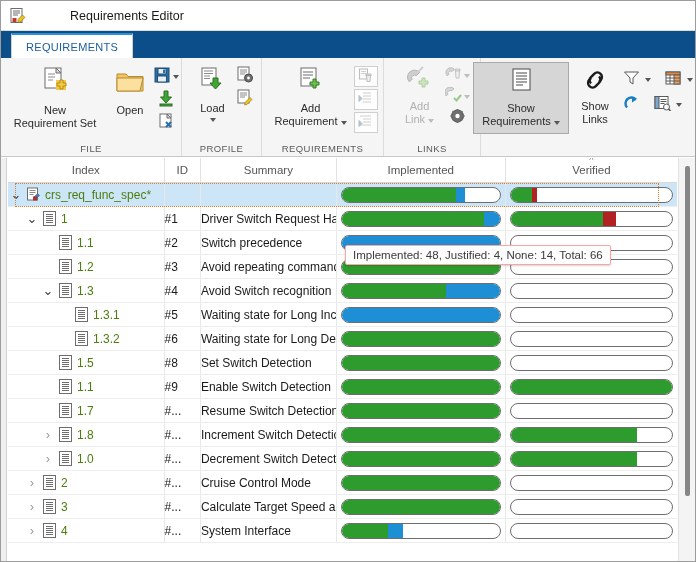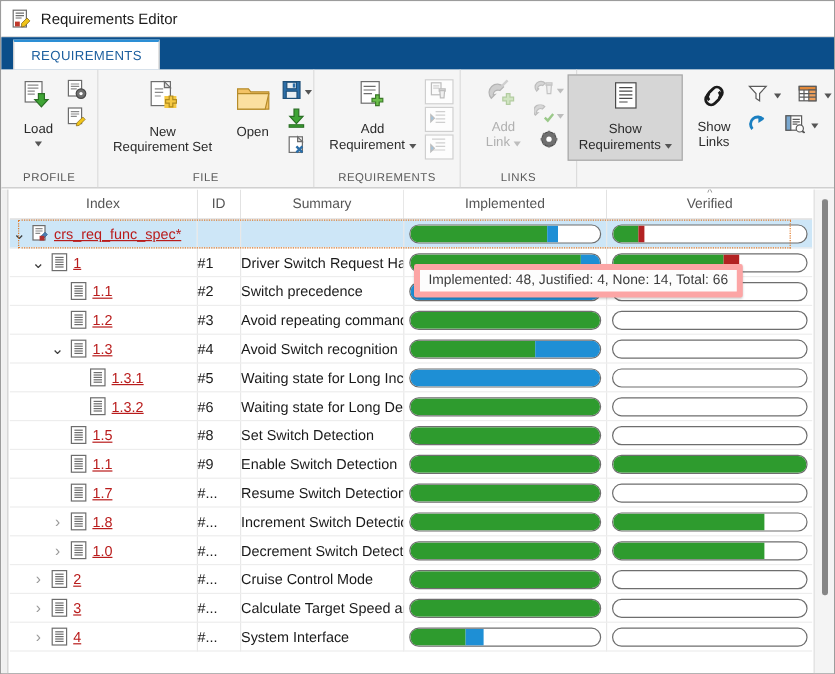--- a/index.html
+++ b/index.html
@@ -9,21 +9,21 @@
     font-size:12px;color:#1a1a1a;background:#ffffff;
     -webkit-font-smoothing:antialiased;
   }
   .app{position:relative;width:696px;height:562px;box-sizing:border-box;
        border:1px solid #9c9c9c;background:#ffffff;overflow:hidden;}
 
   
   .titlebar{height:30px;background:#ffffff;border-bottom:1px solid #dcdcdc;
             display:flex;align-items:center;padding:0 8px;box-sizing:border-box;}
   .title-icon{width:18px;height:18px;margin-right:7px;position:relative;flex:none;}
-  .title-text{font-size:12.5px;color:#1a1a1a;}
+  .title-text{font-size:12.5px;color:#1a1a1a;margin-left:36px;}
 
   
   .tabstrip{height:27px;background:#0b4e8a;display:flex;align-items:flex-end;
             padding-left:10px;box-sizing:border-box;}
   .tab{height:25px;line-height:25px;padding:0 14px;background:#ffffff;color:#1b5e9e;
        font-size:11px;letter-spacing:.3px;border-top:2px solid #2d8fd5;
        border-left:1px solid #cfcfcf;border-right:1px solid #cfcfcf;box-sizing:border-box;}
 
   
   .ribbon{height:99px;background:#f5f5f5;border-bottom:1px solid #c8c8c8;
@@ -71,36 +71,36 @@
   .c-idx{width:150px;}
   .c-id{width:34px;}
   .c-sum{width:130px;}
   .c-imp{width:162px;}
   .c-ver{width:165px;}
 
   .idxcell{display:flex;align-items:center;height:23px;}
   .twisty{width:16px;height:23px;display:flex;align-items:center;justify-content:center;
           font-size:10px;color:#4a4a4a;flex:none;}
   .rowicon{width:18px;height:23px;display:flex;align-items:center;justify-content:center;flex:none;}
-  .idxlabel{font-size:12px;color:#b91c1c;padding-left:3px;text-decoration:underline;}
+  .idxlabel{font-size:12px;color:#4d7c0f;padding-left:3px;}
   .idcell{padding-left:5px;font-size:12px;color:#1a1a1a;}
   .sumcell{padding-left:5px;font-size:12px;color:#1a1a1a;white-space:nowrap;overflow:hidden;}
 
   .bar{height:16px;margin:0 4px;border:1px solid #6e6e6e;border-radius:8px;background:#ffffff;
        display:flex;overflow:hidden;box-sizing:border-box;}
   .seg{height:100%;}
 
   tr.rootrow td{background:#cde6f7;}
   tr.rootrow{outline:none;}
   .rootsel{position:absolute;left:7px;right:18px;height:22px;border:1px dotted #e07b2a;
            box-sizing:border-box;pointer-events:none;}
 
-  .tooltip{position:absolute;background:#fdfdfd;border:5px solid #fca5a5;
+  .tooltip{position:absolute;background:#fdfdfd;border:1px solid #fca5a5;
            font-size:11.5px;color:#3b3b3b;padding:3px 7px;box-shadow:0 1px 2px rgba(0,0,0,.18);
-           white-space:nowrap;border-radius:2px;}
+           white-space:nowrap;border-radius:2px;margin-top:25px;}
 
   
   .doc-lines{width:11px;height:13px;background:#ffffff;border:1px solid #6d6d6d;position:relative;}
   .doc-lines:before{content:"";position:absolute;left:2px;top:2px;width:7px;height:1px;
      background:#6d6d6d;box-shadow:0 2px 0 #6d6d6d,0 4px 0 #6d6d6d,0 6px 0 #6d6d6d,0 8px 0 #6d6d6d;}
 </style>
 </head>
 <body>
 
 <div class="app">
@@ -116,58 +116,20 @@
     </span>
     <span class="title-text">Requirements Editor</span>
   </div>
 
   <div class="tabstrip">
     <div class="tab">REQUIREMENTS</div>
   </div>
 
   <div class="ribbon">
 
-    <div class="rgroup" style="width:80px">
-      <div class="rgroup-body">
-        <div class="btn" style="width:46px">
-          <span class="ico">
-            <svg width="30" height="30" viewBox="0 0 30 30">
-              <rect x="4" y="2" width="14" height="17" fill="#fff" stroke="#6d6d6d"></rect>
-              <path d="M6 5h9M6 7.5h9M6 10h6M6 12.5h6" stroke="#8a8a8a"></path>
-              <path d="M15 12h5v5h3l-5.5 6L12 17h3z" fill="#3fa535" stroke="#2a6f24"></path>
-            </svg>
-          </span>
-          <span class="lbl">Load</span>
-          <span class="caret" style="margin-top:3px"></span>
-        </div>
-        <div class="mini-col">
-          <div class="mini-row">
-            <span class="ico">
-              <svg width="18" height="18" viewBox="0 0 18 18">
-                <rect x="2" y="1" width="11" height="13" fill="#fff" stroke="#6d6d6d"></rect>
-                <path d="M4 4h7M4 6h7M4 8h5" stroke="#8a8a8a"></path>
-                <circle cx="12.5" cy="12" r="4" fill="#707070" stroke="#4a4a4a"></circle>
-                <circle cx="12.5" cy="12" r="1.4" fill="#fff"></circle>
-              </svg>
-            </span>
-          </div>
-          <div class="mini-row">
-            <span class="ico">
-              <svg width="18" height="18" viewBox="0 0 18 18">
-                <rect x="2" y="1" width="11" height="13" fill="#fff" stroke="#6d6d6d"></rect>
-                <path d="M4 4h7M4 6h7M4 8h5" stroke="#8a8a8a"></path>
-                <path d="M9 13.5l5-5 2 2-5 5-2.4.4z" fill="#f0c419" stroke="#8a6d1a" stroke-width=".6"></path>
-              </svg>
-            </span>
-          </div>
-        </div>
-      </div>
-      <div class="rgroup-title">PROFILE</div>
-    </div>
-
     <div class="rgroup" style="width:180px">
       <div class="rgroup-body">
         <div class="btn" style="width:104px">
           <span class="ico">
             <svg width="34" height="32" viewBox="0 0 34 32">
               <rect x="7" y="2" width="16" height="20" fill="#fff" stroke="#6d6d6d"></rect>
               <path d="M18 2l5 5h-5z" fill="#d8d8d8" stroke="#6d6d6d"></path>
               <path d="M10 8h7M10 11h7M10 14h5" stroke="#8a8a8a" stroke-width="1"></path>
               <path d="M18 14h10v10H18z" fill="#f5c842" stroke="#b08b1e" stroke-width="0"></path>
               <path d="M22 14h3v3h3v3h-3v3h-3v-3h-3v-3h3z" fill="#f5c842" stroke="#b08b1e"></path>
@@ -212,20 +174,58 @@
               <svg width="18" height="18" viewBox="0 0 18 18">
                 <rect x="3" y="2" width="11" height="13" fill="#fff" stroke="#6d6d6d"></rect>
                 <path d="M10 2l4 4h-4z" fill="#d8d8d8" stroke="#6d6d6d"></path>
                 <path d="M9 10l5 5M14 10l-5 5" stroke="#2b6ea8" stroke-width="2"></path>
               </svg>
             </span>
           </div>
         </div>
       </div>
       <div class="rgroup-title">FILE</div>
+    </div>
+
+    <div class="rgroup" style="width:80px">
+      <div class="rgroup-body">
+        <div class="btn" style="width:46px">
+          <span class="ico">
+            <svg width="30" height="30" viewBox="0 0 30 30">
+              <rect x="4" y="2" width="14" height="17" fill="#fff" stroke="#6d6d6d"></rect>
+              <path d="M6 5h9M6 7.5h9M6 10h6M6 12.5h6" stroke="#8a8a8a"></path>
+              <path d="M15 12h5v5h3l-5.5 6L12 17h3z" fill="#3fa535" stroke="#2a6f24"></path>
+            </svg>
+          </span>
+          <span class="lbl">Load</span>
+          <span class="caret" style="margin-top:3px"></span>
+        </div>
+        <div class="mini-col">
+          <div class="mini-row">
+            <span class="ico">
+              <svg width="18" height="18" viewBox="0 0 18 18">
+                <rect x="2" y="1" width="11" height="13" fill="#fff" stroke="#6d6d6d"></rect>
+                <path d="M4 4h7M4 6h7M4 8h5" stroke="#8a8a8a"></path>
+                <circle cx="12.5" cy="12" r="4" fill="#707070" stroke="#4a4a4a"></circle>
+                <circle cx="12.5" cy="12" r="1.4" fill="#fff"></circle>
+              </svg>
+            </span>
+          </div>
+          <div class="mini-row">
+            <span class="ico">
+              <svg width="18" height="18" viewBox="0 0 18 18">
+                <rect x="2" y="1" width="11" height="13" fill="#fff" stroke="#6d6d6d"></rect>
+                <path d="M4 4h7M4 6h7M4 8h5" stroke="#8a8a8a"></path>
+                <path d="M9 13.5l5-5 2 2-5 5-2.4.4z" fill="#f0c419" stroke="#8a6d1a" stroke-width=".6"></path>
+              </svg>
+            </span>
+          </div>
+        </div>
+      </div>
+      <div class="rgroup-title">PROFILE</div>
     </div>
 
     <div class="rgroup" style="width:122px">
       <div class="rgroup-body">
         <div class="btn" style="width:86px">
           <span class="ico">
             <svg width="32" height="30" viewBox="0 0 32 30">
               <rect x="6" y="2" width="15" height="18" fill="#fff" stroke="#6d6d6d"></rect>
               <path d="M8 6h10M8 9h10M8 12h7" stroke="#6d6d6d"></path>
               <path d="M18 13h3v3h3v3h-3v3h-3v-3h-3v-3h3z" fill="#6bbf4a" stroke="#3c7a2a"></path>

